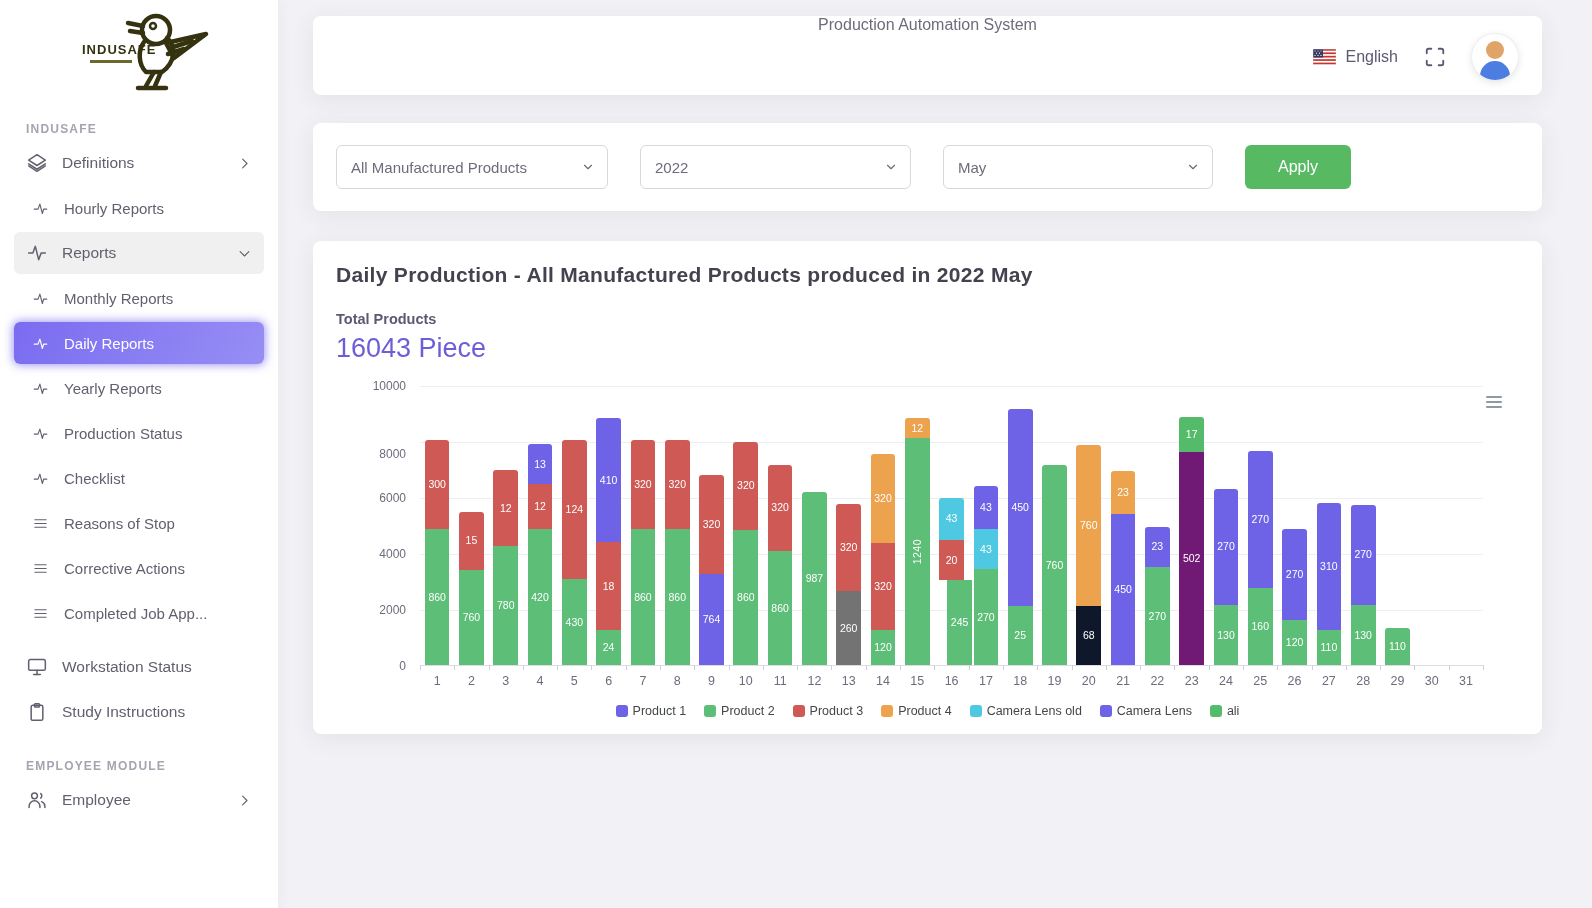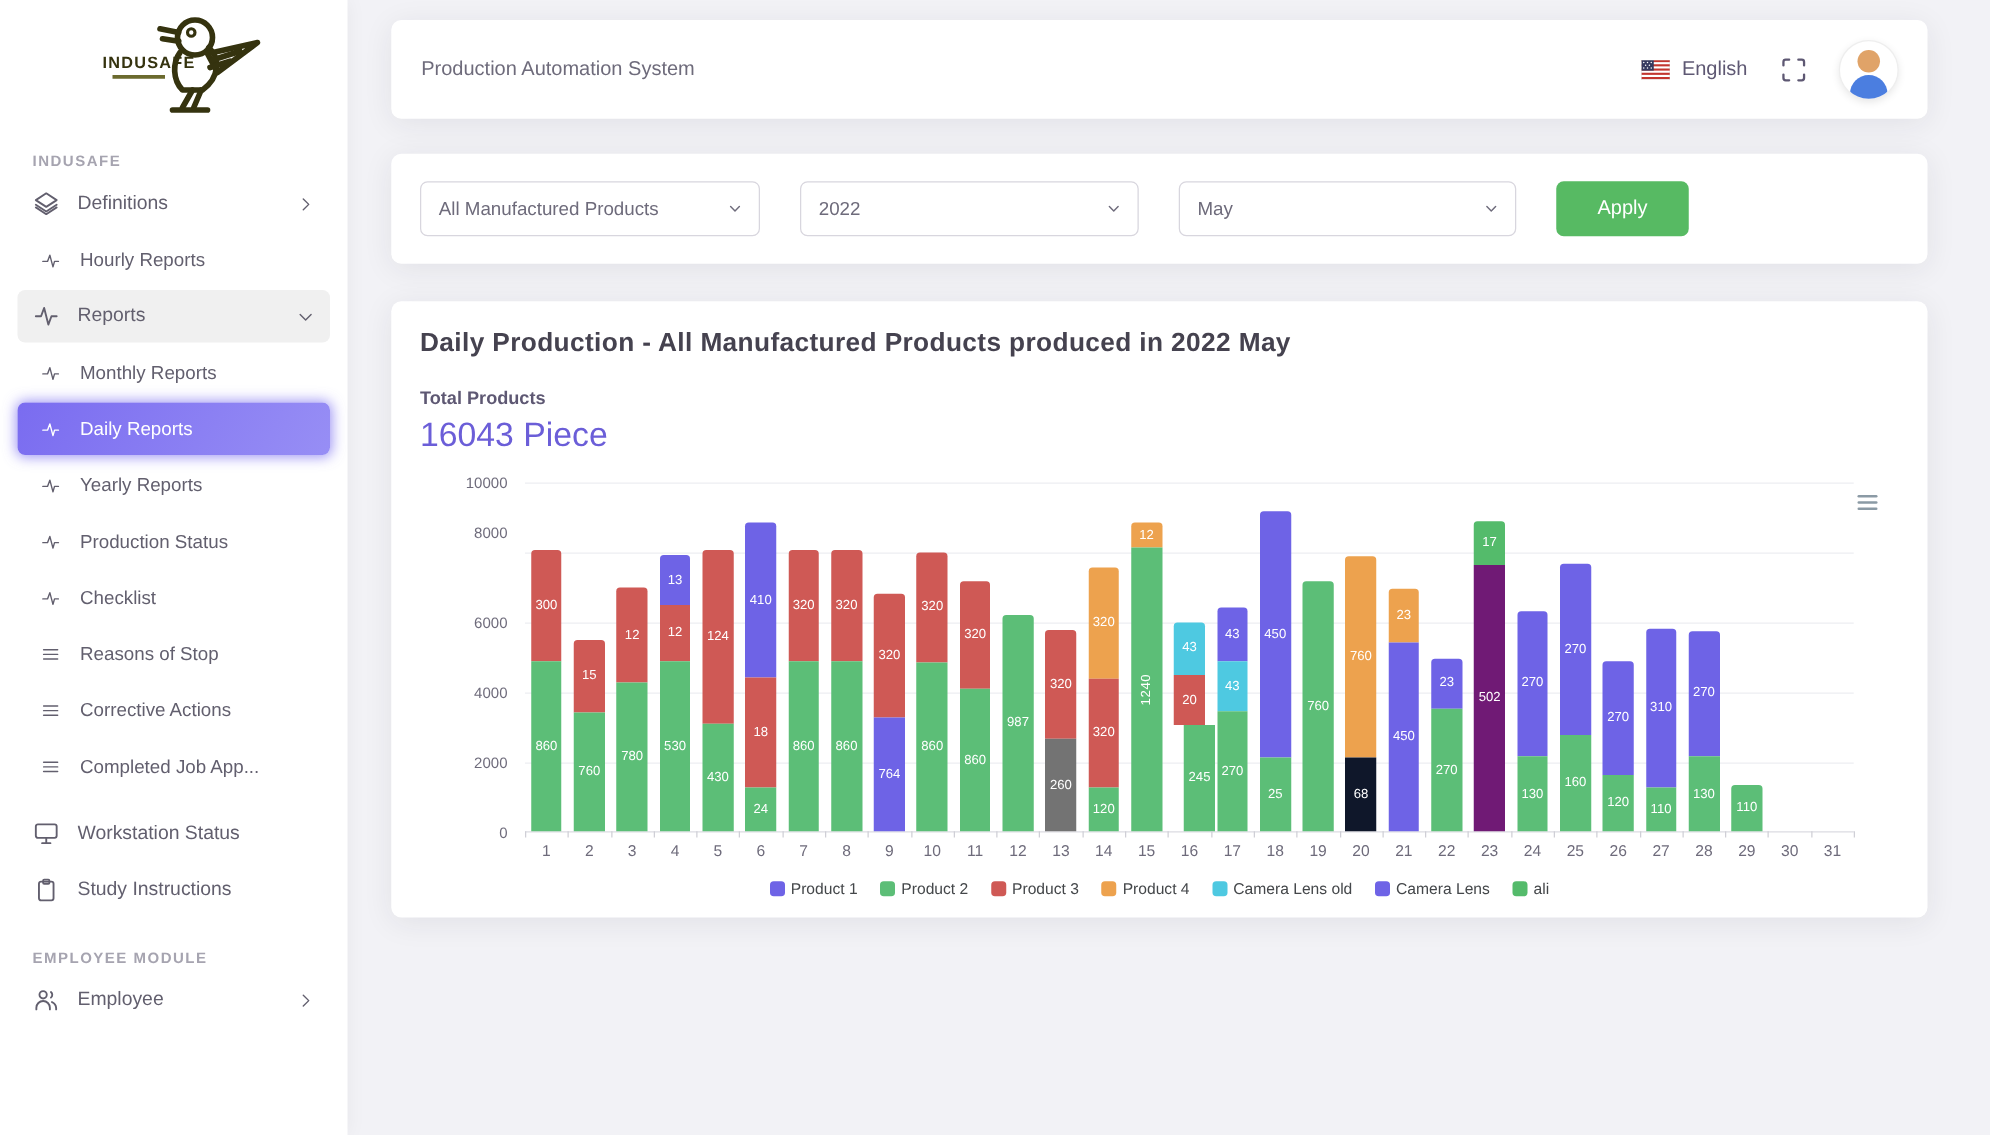--- a/index.html
+++ b/index.html
@@ -39,21 +39,21 @@
     background:linear-gradient(118deg,#7a6cf0,#978ef5);
     color:#fff; box-shadow:0 0 10px 1px rgba(115,103,240,.7);
   }
   .nav-item.gap-top { margin-top:12px; }
   .nav svg { stroke:currentColor; fill:none; stroke-width:1.8; stroke-linecap:round; stroke-linejoin:round; }
 
   
   .main { flex:1; padding:16px 50px 0 35px; overflow:hidden; }
   .card { background:#fff; border-radius:8px; box-shadow:0 4px 24px rgba(34,41,47,.08); }
 
-  .topbar { height:79px; display:flex; align-items:center; padding:0 24px; }
+  .topbar { height:79px; display:flex; align-items:center; padding:0 24px;flex-direction:column; }
   .topbar-title { font-size:16px; color:#6e6b7b; }
   .topbar-right { margin-left:auto; display:flex; align-items:center; gap:26px; }
   .lang { display:flex; align-items:center; gap:10px; font-size:16px; color:#5e5873; cursor:pointer; }
   .fs-btn { cursor:pointer; display:flex; }
   .avatar {
     width:46px; height:46px; border-radius:50%; background:#fff; cursor:pointer;
     box-shadow:0 0 0 1px #eee, 0 2px 8px rgba(0,0,0,.12); overflow:hidden; position:relative;
   }
   .avatar .head { position:absolute; left:50%; top:7px; transform:translateX(-50%); width:18px; height:18px; border-radius:50%; background:#e0a368; }
   .avatar .bodyy { position:absolute; left:50%; top:27px; transform:translateX(-50%); width:30px; height:22px; border-radius:15px 15px 0 0; background:#4b7ee0; }
@@ -348,21 +348,21 @@
           <span></span>
         </div>
 
       <div class="chart-zone">
         <div class="chart-row">
           <div class="y-col" id="yCol">
               <div class="y-tick-label" style="top: 280px;">0</div>
               <div class="y-tick-label" style="top: 224px;">2000</div>
               <div class="y-tick-label" style="top: 168px;">4000</div>
               <div class="y-tick-label" style="top: 112px; margin-left: 32px;">6000</div>
-              <div class="y-tick-label" style="top: 40px;">8000</div>
+              <div class="y-tick-label" style="top: 68px;">8000</div>
               <div class="y-tick-label" style="top: 0px;">10000</div>
             </div>
           <div class="plot" id="plot">
               <div class="gridline" style="top: 224px;"></div>
               <div class="gridline" style="top: 168px;"></div>
               <div class="gridline" style="top: 112px;"></div>
               <div class="gridline" style="top: 56px;"></div>
               <div class="gridline" style="top: 0px;"></div>
               <div class="bars">
                 <div class="slot">
@@ -384,21 +384,21 @@
                 <div class="slot">
                   <div class="seg" style="height: 119.28px; background: rgb(92, 190, 119);">
                     <span class="seg-lbl">780</span>
                   </div>
                   <div class="seg" style="height: 75.32px; background: rgb(207, 89, 85);">
                     <span class="seg-lbl">12</span>
                   </div>
                 </div>
                 <div class="slot">
                   <div class="seg" style="height: 136.36px; background: rgb(92, 190, 119);">
-                    <span class="seg-lbl">530</span>
+                    <span class="seg-lbl">420</span>
                   </div>
                   <div class="seg" style="height: 44.24px; background: rgb(207, 89, 85);">
                     <span class="seg-lbl">12</span>
                   </div>
                   <div class="seg" style="height: 40.04px; background: rgb(110, 99, 230);">
                     <span class="seg-lbl">13</span>
                   </div>
                 </div>
                 <div class="slot">
                   <div class="seg" style="height: 86.24px; background: rgb(92, 190, 119);">

